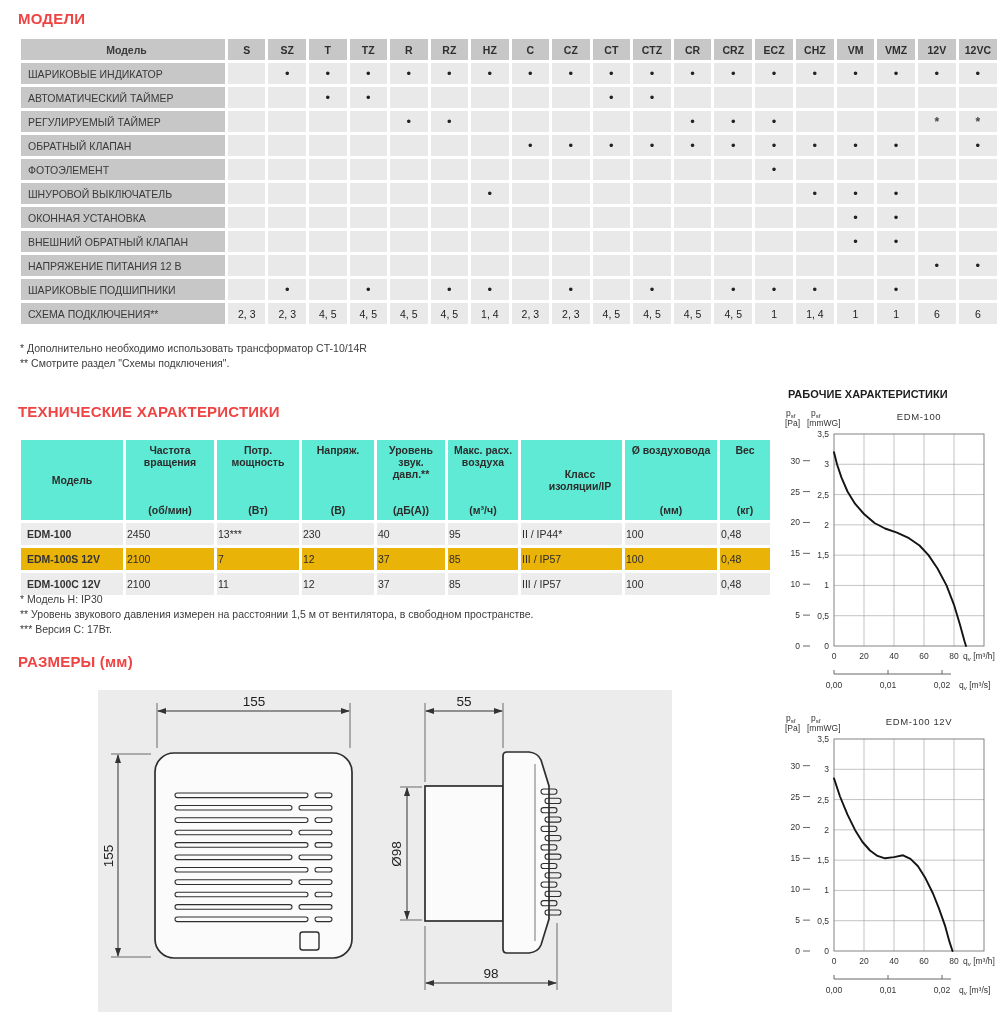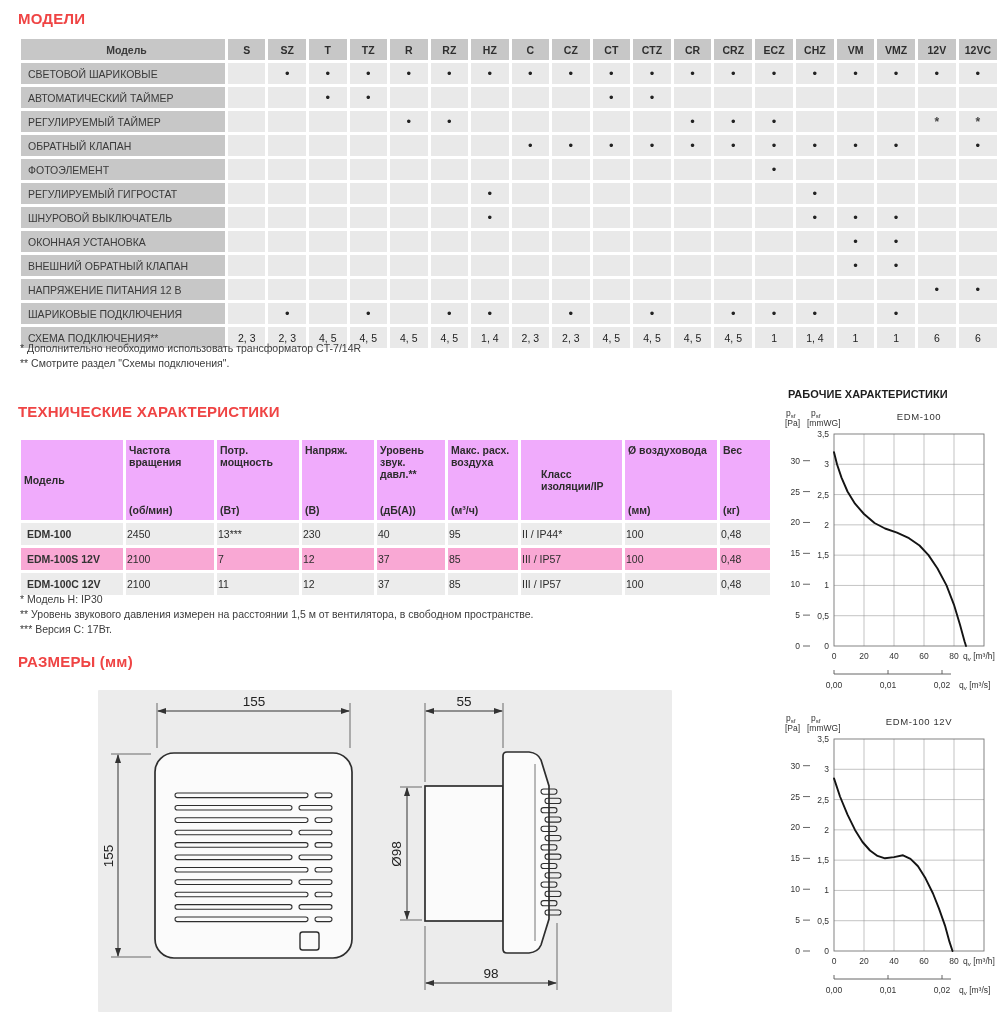--- a/index.html
+++ b/index.html
@@ -13,27 +13,27 @@
   td.mhead{background:#c7c7c7;font-weight:bold;font-size:10.5px;text-align:center;color:#2e2e2e;}
   td.mlabel{background:#c7c7c7;font-size:10.5px;text-align:left;padding:0 0 0 7px;color:#3a3a3a;width:200px;}
   td.mcell{background:#e9e9e9;text-align:center;font-size:10.5px;color:#222;width:37px;}
   td.mcell.dot{font-size:13px;line-height:10px;}
   td.mcell.ast{font-size:12px;font-weight:bold;color:#444;}
   .fnotes{position:absolute;left:20px;font-size:10.5px;line-height:15px;color:#3c3c3c;}
   
   #tech-wrap{position:absolute;left:18px;top:437px;}
   table.ttab{border-collapse:separate;border-spacing:3px;table-layout:fixed;}
   table.ttab td{font-size:10.5px;color:#2c2c2c;}
-  td.thead{background:#f0abfc;font-weight:bold;vertical-align:top;height:72px;padding:4px 3px;}
+  td.thead{background:#5eead4;font-weight:bold;text-align:center;vertical-align:top;height:72px;padding:4px 3px;}
   td.thead .hwrap{display:flex;flex-direction:column;justify-content:space-between;height:100%;}
   td.thead.center .hwrap{justify-content:center;}
   td.trow{height:20px;text-align:left;}
   td.trow.name{text-align:left;padding-left:6px;font-weight:bold;color:#333;}
   tr.even td.trow{background:#ececec;}
-  tr.odd td.trow{background:#f9a8d4;}
+  tr.odd td.trow{background:#eab308;}
   
   #dims-panel{position:absolute;left:98px;top:690px;width:574px;height:322px;background:#ececec;border-radius:1px;}
   #dims-panel svg text{font-size:13.5px;fill:#222;}
   .draw{stroke:#2e2e2e;stroke-width:1.7;fill:#fbfbfb;}
   .slat{stroke:#2e2e2e;stroke-width:1.05;fill:none;}
   .dim{stroke:#333;stroke-width:1;fill:none;}
   .ext{stroke:#333;stroke-width:.7;fill:none;}
   .thin{stroke:#555;stroke-width:.8;fill:none;}
   
   #charts-col{position:absolute;left:780px;top:388px;width:222px;}
@@ -73,21 +73,21 @@
             <td class="mhead">CR</td>
             <td class="mhead">CRZ</td>
             <td class="mhead">ECZ</td>
             <td class="mhead">CHZ</td>
             <td class="mhead">VM</td>
             <td class="mhead">VMZ</td>
             <td class="mhead">12V</td>
             <td class="mhead">12VC</td>
           </tr>
           <tr>
-            <td class="mlabel">СВЕТОВОЙ ШАРИКОВЫЕ</td>
+            <td class="mlabel">ШАРИКОВЫЕ ИНДИКАТОР</td>
             <td class="mcell"></td>
             <td class="mcell dot">•</td>
             <td class="mcell dot">•</td>
             <td class="mcell dot">•</td>
             <td class="mcell dot">•</td>
             <td class="mcell dot">•</td>
             <td class="mcell dot">•</td>
             <td class="mcell dot">•</td>
             <td class="mcell dot">•</td>
             <td class="mcell dot">•</td>
@@ -183,42 +183,20 @@
             <td class="mcell"></td>
             <td class="mcell"></td>
             <td class="mcell dot">•</td>
             <td class="mcell"></td>
             <td class="mcell"></td>
             <td class="mcell"></td>
             <td class="mcell"></td>
             <td class="mcell"></td>
           </tr>
           <tr>
-            <td class="mlabel">РЕГУЛИРУЕМЫЙ ГИГРОСТАТ</td>
-            <td class="mcell"></td>
-            <td class="mcell"></td>
-            <td class="mcell"></td>
-            <td class="mcell"></td>
-            <td class="mcell"></td>
-            <td class="mcell"></td>
-            <td class="mcell dot">•</td>
-            <td class="mcell"></td>
-            <td class="mcell"></td>
-            <td class="mcell"></td>
-            <td class="mcell"></td>
-            <td class="mcell"></td>
-            <td class="mcell"></td>
-            <td class="mcell"></td>
-            <td class="mcell dot">•</td>
-            <td class="mcell"></td>
-            <td class="mcell"></td>
-            <td class="mcell"></td>
-            <td class="mcell"></td>
-          </tr>
-          <tr>
             <td class="mlabel">ШНУРОВОЙ ВЫКЛЮЧАТЕЛЬ</td>
             <td class="mcell"></td>
             <td class="mcell"></td>
             <td class="mcell"></td>
             <td class="mcell"></td>
             <td class="mcell"></td>
             <td class="mcell"></td>
             <td class="mcell dot">•</td>
             <td class="mcell"></td>
             <td class="mcell"></td>
@@ -293,21 +271,21 @@
             <td class="mcell"></td>
             <td class="mcell"></td>
             <td class="mcell"></td>
             <td class="mcell"></td>
             <td class="mcell"></td>
             <td class="mcell"></td>
             <td class="mcell dot">•</td>
             <td class="mcell dot">•</td>
           </tr>
           <tr>
-            <td class="mlabel">ШАРИКОВЫЕ ПОДКЛЮЧЕНИЯ</td>
+            <td class="mlabel">ШАРИКОВЫЕ ПОДШИПНИКИ</td>
             <td class="mcell"></td>
             <td class="mcell dot">•</td>
             <td class="mcell"></td>
             <td class="mcell dot">•</td>
             <td class="mcell"></td>
             <td class="mcell dot">•</td>
             <td class="mcell dot">•</td>
             <td class="mcell"></td>
             <td class="mcell dot">•</td>
             <td class="mcell"></td>
@@ -341,21 +319,21 @@
             <td class="mcell">1</td>
             <td class="mcell">1</td>
             <td class="mcell">6</td>
             <td class="mcell">6</td>
           </tr>
         </tbody>
       </table>
   </div>
 
   <div class="fnotes" style="top:341px">
-      <div>* Дополнительно необходимо использовать трансформатор CT-7/14R</div>
+      <div>* Дополнительно необходимо использовать трансформатор CT-10/14R</div>
       <div>** Смотрите раздел "Схемы подключения".</div>
     </div>
 
   <div class="sec-title" style="top:403px">ТЕХНИЧЕСКИЕ ХАРАКТЕРИСТИКИ</div>
 
   <div id="tech-wrap">
     <table class="ttab">
         <tbody>
           <tr>
             <td class="thead center" style="width: 96px;">

